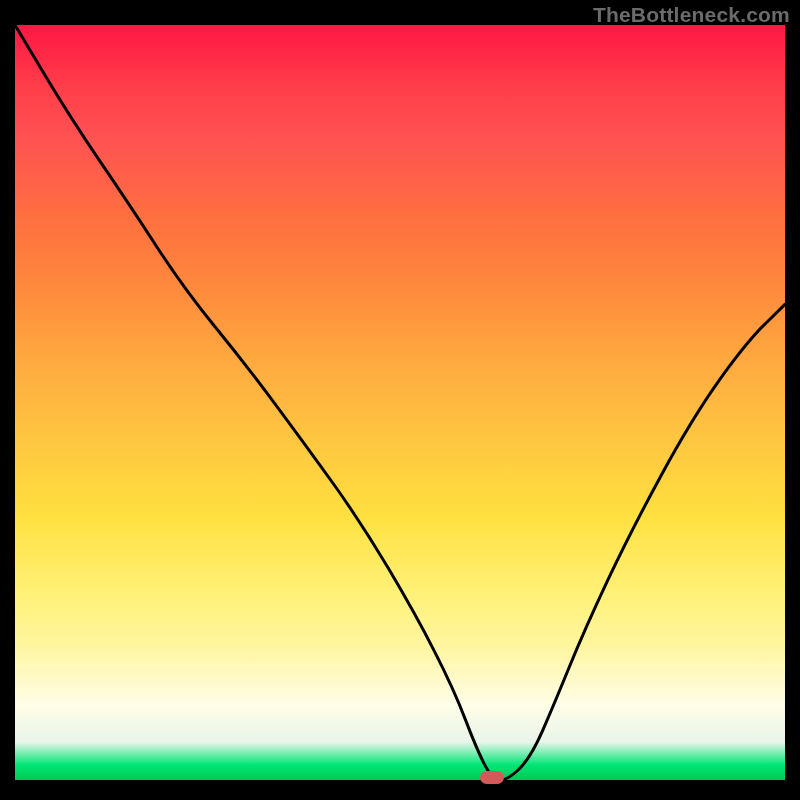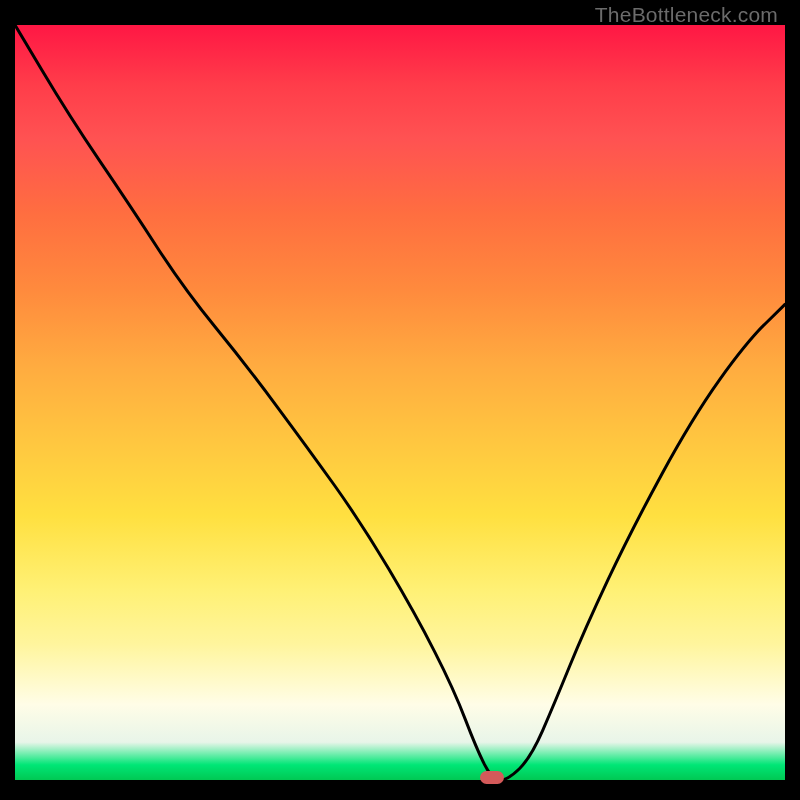--- a/index.html
+++ b/index.html
@@ -36,26 +36,26 @@
   .curve-svg {
     position: absolute;
     left: 0;
     top: 0;
     width: 100%;
     height: 100%;
   }
   .watermark {
     position: absolute;
     top: 3px;
-    right: 22px;
+    right: 10px;
     font-family: Arial, Helvetica, sans-serif;
     font-size: 21px;
     color: #6b6b6b;
     letter-spacing: 0.2px;
-    font-weight: 400;
+    font-weight: 700;
   }
   .marker {
     position: absolute;
     width: 24px;
     height: 13px;
     background: #d45a5a;
     border-radius: 7px;
   }
 </style>
 </head>

